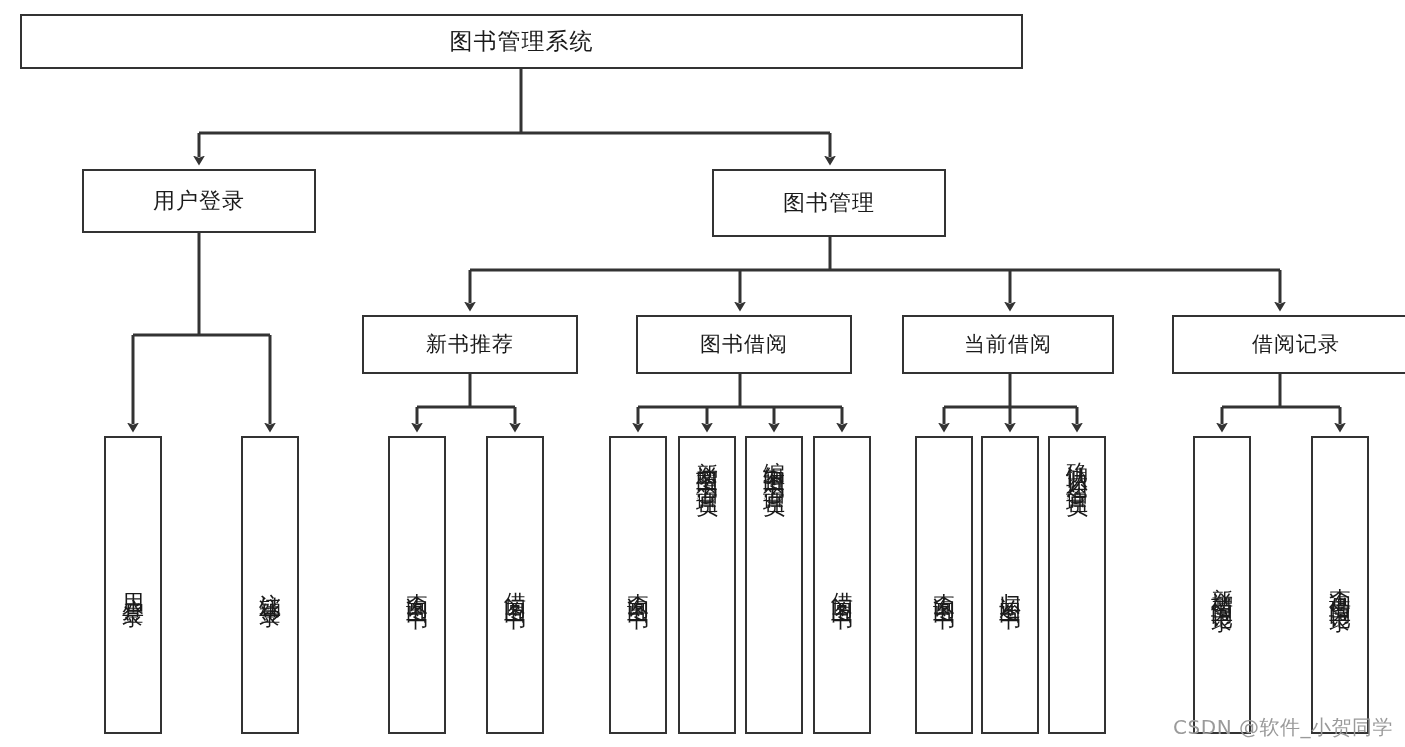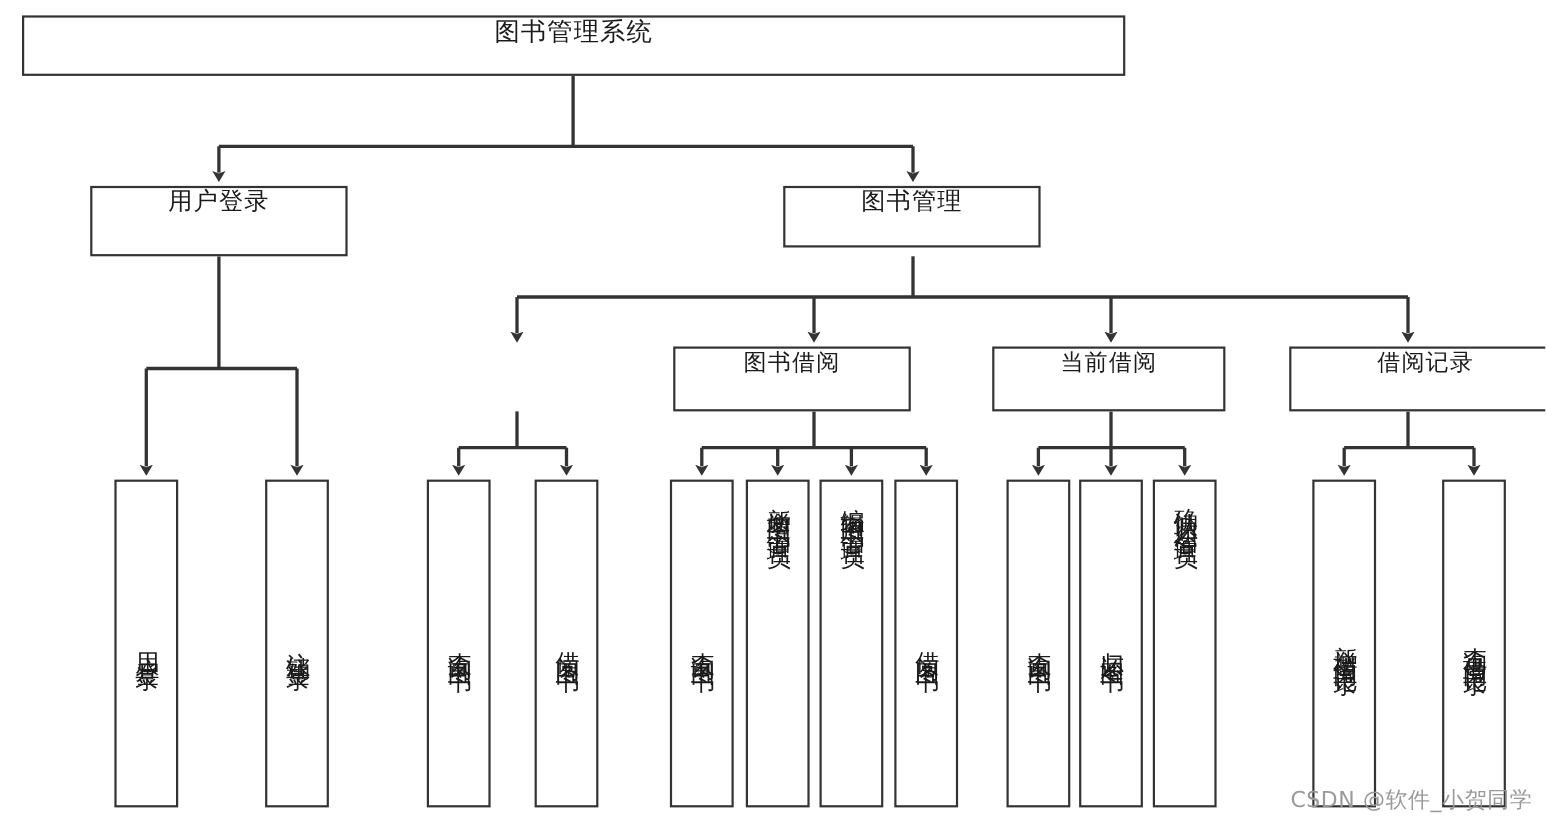--- a/index.html
+++ b/index.html
@@ -26,20 +26,21 @@
     width: 1405px;
     height: 747px;
     pointer-events: none;
   }
   .node {
     position: absolute;
     box-sizing: border-box;
     border: 2px solid #333333;
     background: #ffffff;
     display: flex;
+    align-items: center;
     justify-content: center;
     color: #1a1a1a;
     z-index: 2;
   }
   .node .label {
     display: block;
     text-align: center;
     line-height: 1.15;
     white-space: nowrap;
   }
@@ -132,25 +133,28 @@
     </g>
   </svg>
 
   <div class="node root" style="left:20px; top:14px; width:1003px; height:55px;">
     <span class="label">图书管理系统</span>
   </div>
 
   <div class="node level1" style="left:82px; top:169px; width:234px; height:64px;">
     <span class="label">用户登录</span>
   </div>
-  <div class="node level1" style="left:712px; top:169px; width:234px; height:56px;">
+  <div class="node level1" style="left:712px; top:169px; width:234px; height:68px;">
     <span class="label">图书管理</span>
   </div>
 
-  <div class="node level2" style="left:612px; top:315px; width:216px; height:59px;">
+  <div class="node level2" style="left:362px; top:315px; width:216px; height:59px;">
+    <span class="label">新书推荐</span>
+  </div>
+  <div class="node level2" style="left:636px; top:315px; width:216px; height:59px;">
     <span class="label">图书借阅</span>
   </div>
   <div class="node level2" style="left:902px; top:315px; width:212px; height:59px;">
     <span class="label">当前借阅</span>
   </div>
   <div class="node level2" style="left:1172px; top:315px; width:248px; height:59px;">
     <span class="label">借阅记录</span>
   </div>
 
   <div class="node leaf" style="left:104px; top:436px; width:58px; height:298px;">

